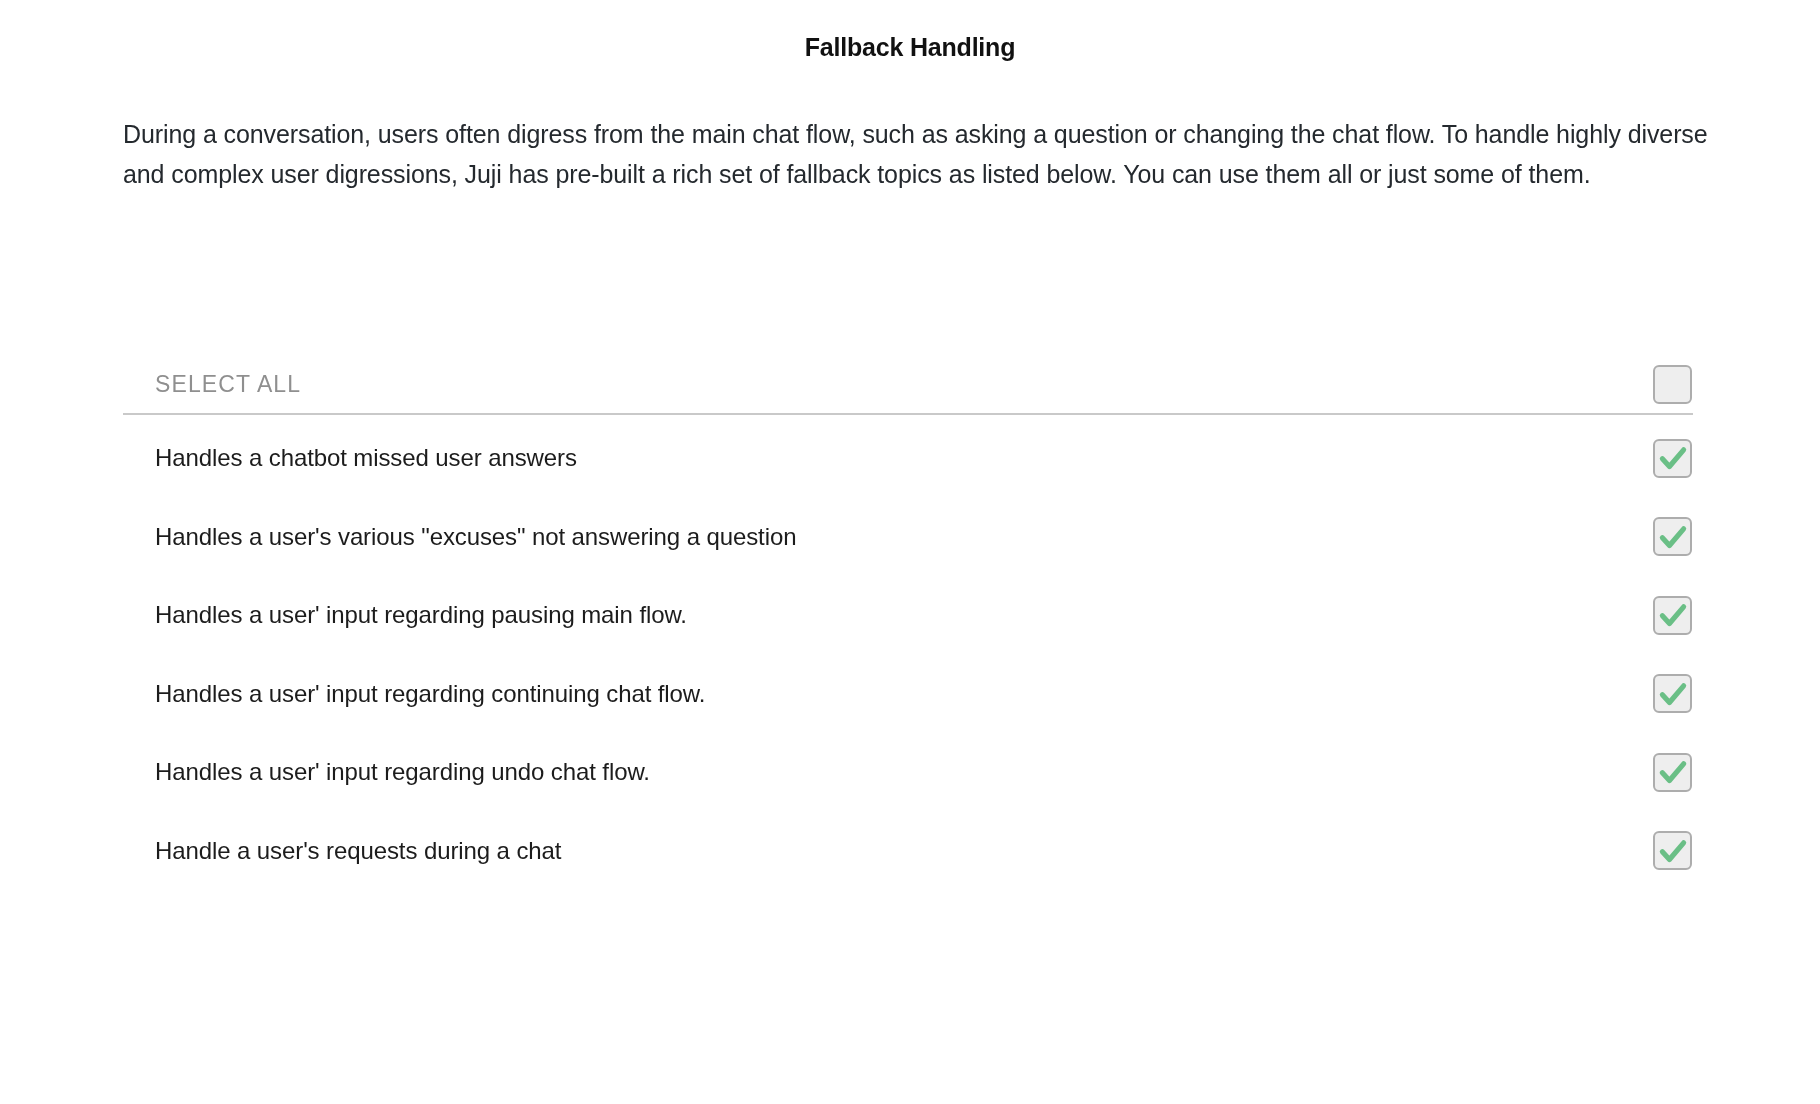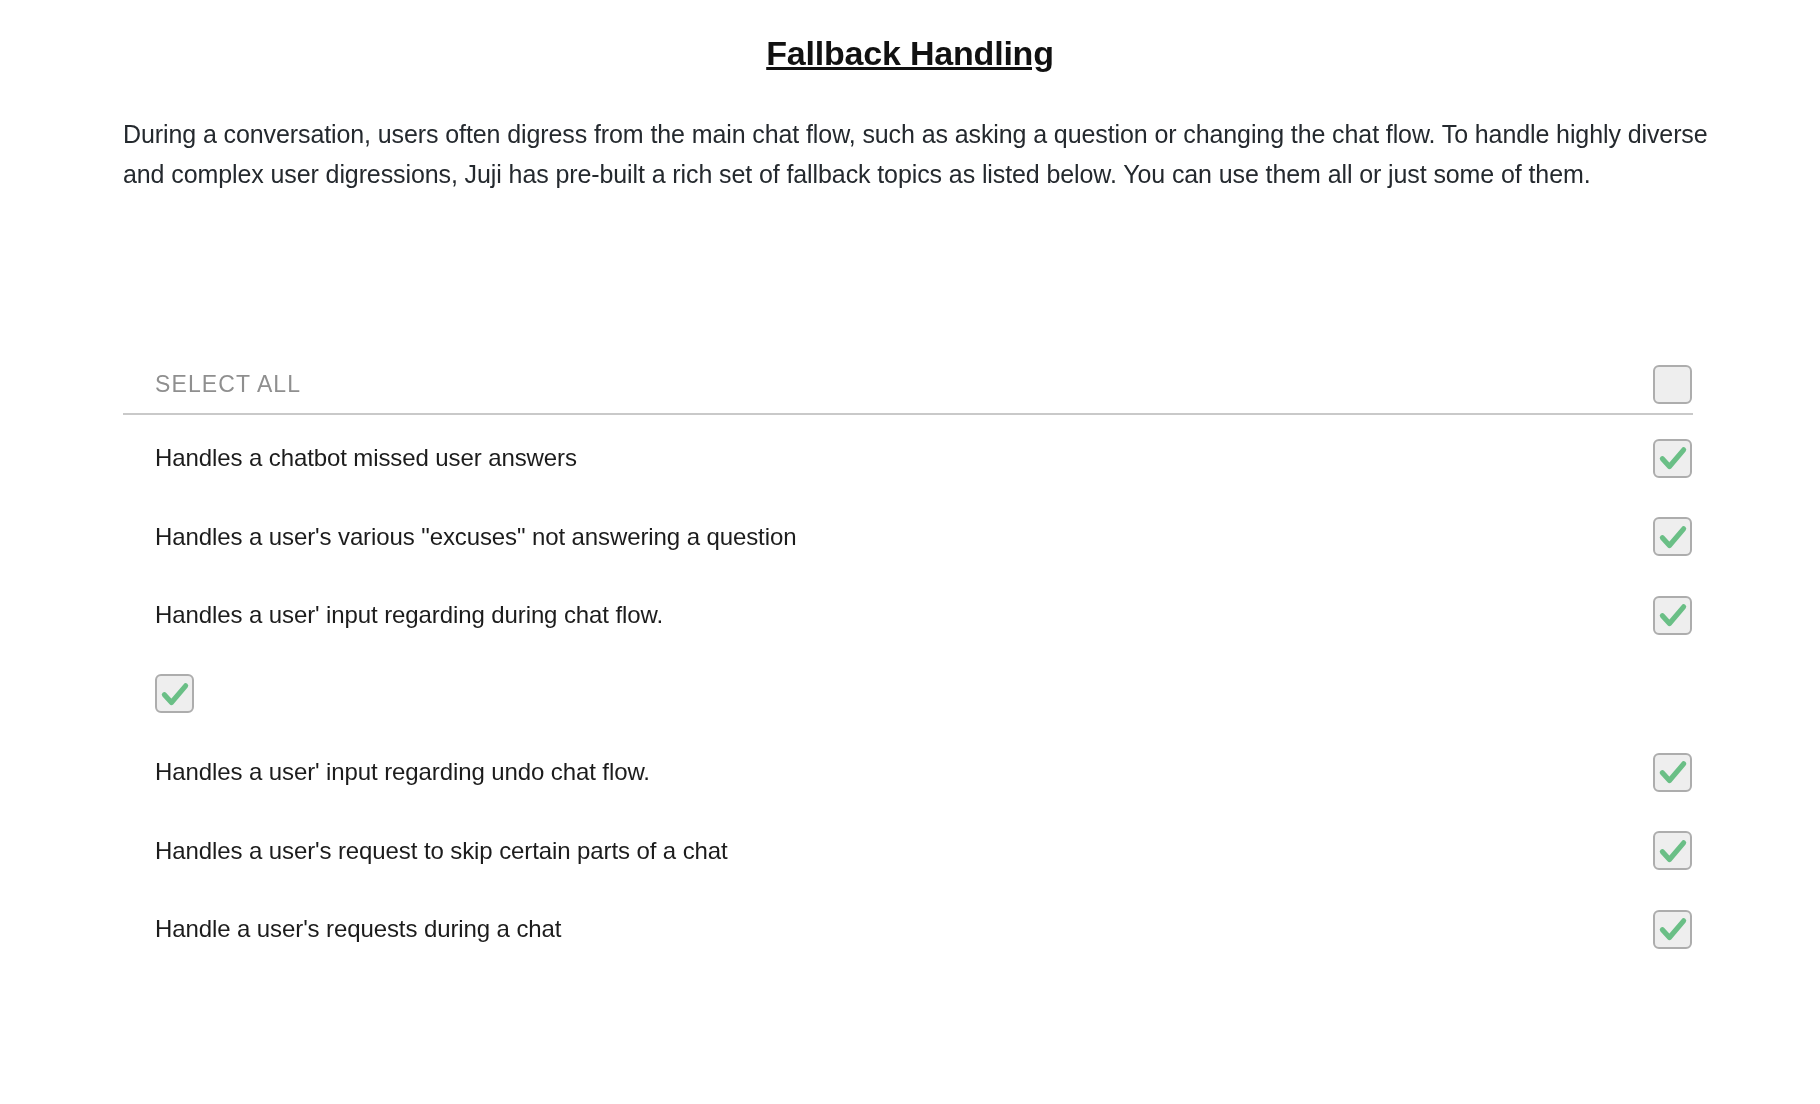--- a/index.html
+++ b/index.html
@@ -25,26 +25,25 @@
     overflow: hidden;
   }
 
   
   .page-title {
     position: absolute;
     top: 10px;
     left: 0;
     width: 1820px;
     text-align: center;
-    font-size: 34px;
+    font-size: 25px;
     font-weight: bold;
     letter-spacing: -0.2px;
     color: #111111;
     line-height: 40px;
-    text-decoration: underline;
   }
 
   
   .intro {
     position: absolute;
     top: 89px;
     left: 123px;
     width: 1592px;
     font-size: 25px;
     line-height: 40px;
@@ -170,61 +169,52 @@
     <span class="cb-cell">
       <span class="checkbox" data-checked="true">
         <svg viewBox="0 0 24 24">
           <path d="M4.5 12.5 L9.5 18 L19.5 6.2" fill="none" stroke="#6abf86" stroke-width="3.6" stroke-linecap="round" stroke-linejoin="round"></path>
         </svg>
       </span>
     </span>
   </div>
 
   <div class="list-row">
-    <span class="row-label">Handles a user' input regarding during chat flow.</span>
-    <span class="cb-cell">
-      <span class="checkbox" data-checked="true">
-        <svg viewBox="0 0 24 24">
-          <path d="M4.5 12.5 L9.5 18 L19.5 6.2" fill="none" stroke="#6abf86" stroke-width="3.6" stroke-linecap="round" stroke-linejoin="round"></path>
-        </svg>
-      </span>
-    </span>
-  </div>
-
-  <div class="list-row">
+    <span class="row-label">Handles a user' input regarding pausing main flow.</span>
+    <span class="cb-cell">
+      <span class="checkbox" data-checked="true">
+        <svg viewBox="0 0 24 24">
+          <path d="M4.5 12.5 L9.5 18 L19.5 6.2" fill="none" stroke="#6abf86" stroke-width="3.6" stroke-linecap="round" stroke-linejoin="round"></path>
+        </svg>
+      </span>
+    </span>
+  </div>
+
+  <div class="list-row">
+    <span class="row-label">Handles a user' input regarding continuing chat flow.</span>
     <span class="cb-cell">
       <span class="checkbox" data-checked="true">
         <svg viewBox="0 0 24 24">
           <path d="M4.5 12.5 L9.5 18 L19.5 6.2" fill="none" stroke="#6abf86" stroke-width="3.6" stroke-linecap="round" stroke-linejoin="round"></path>
         </svg>
       </span>
     </span>
   </div>
 
   <div class="list-row">
     <span class="row-label">Handles a user' input regarding undo chat flow.</span>
     <span class="cb-cell">
       <span class="checkbox" data-checked="true">
         <svg viewBox="0 0 24 24">
           <path d="M4.5 12.5 L9.5 18 L19.5 6.2" fill="none" stroke="#6abf86" stroke-width="3.6" stroke-linecap="round" stroke-linejoin="round"></path>
         </svg>
       </span>
     </span>
   </div>
 
-  <div class="list-row">
-    <span class="row-label">Handles a user's request to skip certain parts of a chat</span>
-    <span class="cb-cell">
-      <span class="checkbox" data-checked="true">
-        <svg viewBox="0 0 24 24">
-          <path d="M4.5 12.5 L9.5 18 L19.5 6.2" fill="none" stroke="#6abf86" stroke-width="3.6" stroke-linecap="round" stroke-linejoin="round"></path>
-        </svg>
-      </span>
-    </span>
-  </div>
 
   <div class="list-row">
     <span class="row-label">Handle a user's requests during a chat</span>
     <span class="cb-cell">
       <span class="checkbox" data-checked="true">
         <svg viewBox="0 0 24 24">
           <path d="M4.5 12.5 L9.5 18 L19.5 6.2" fill="none" stroke="#6abf86" stroke-width="3.6" stroke-linecap="round" stroke-linejoin="round"></path>
         </svg>
       </span>
     </span>

